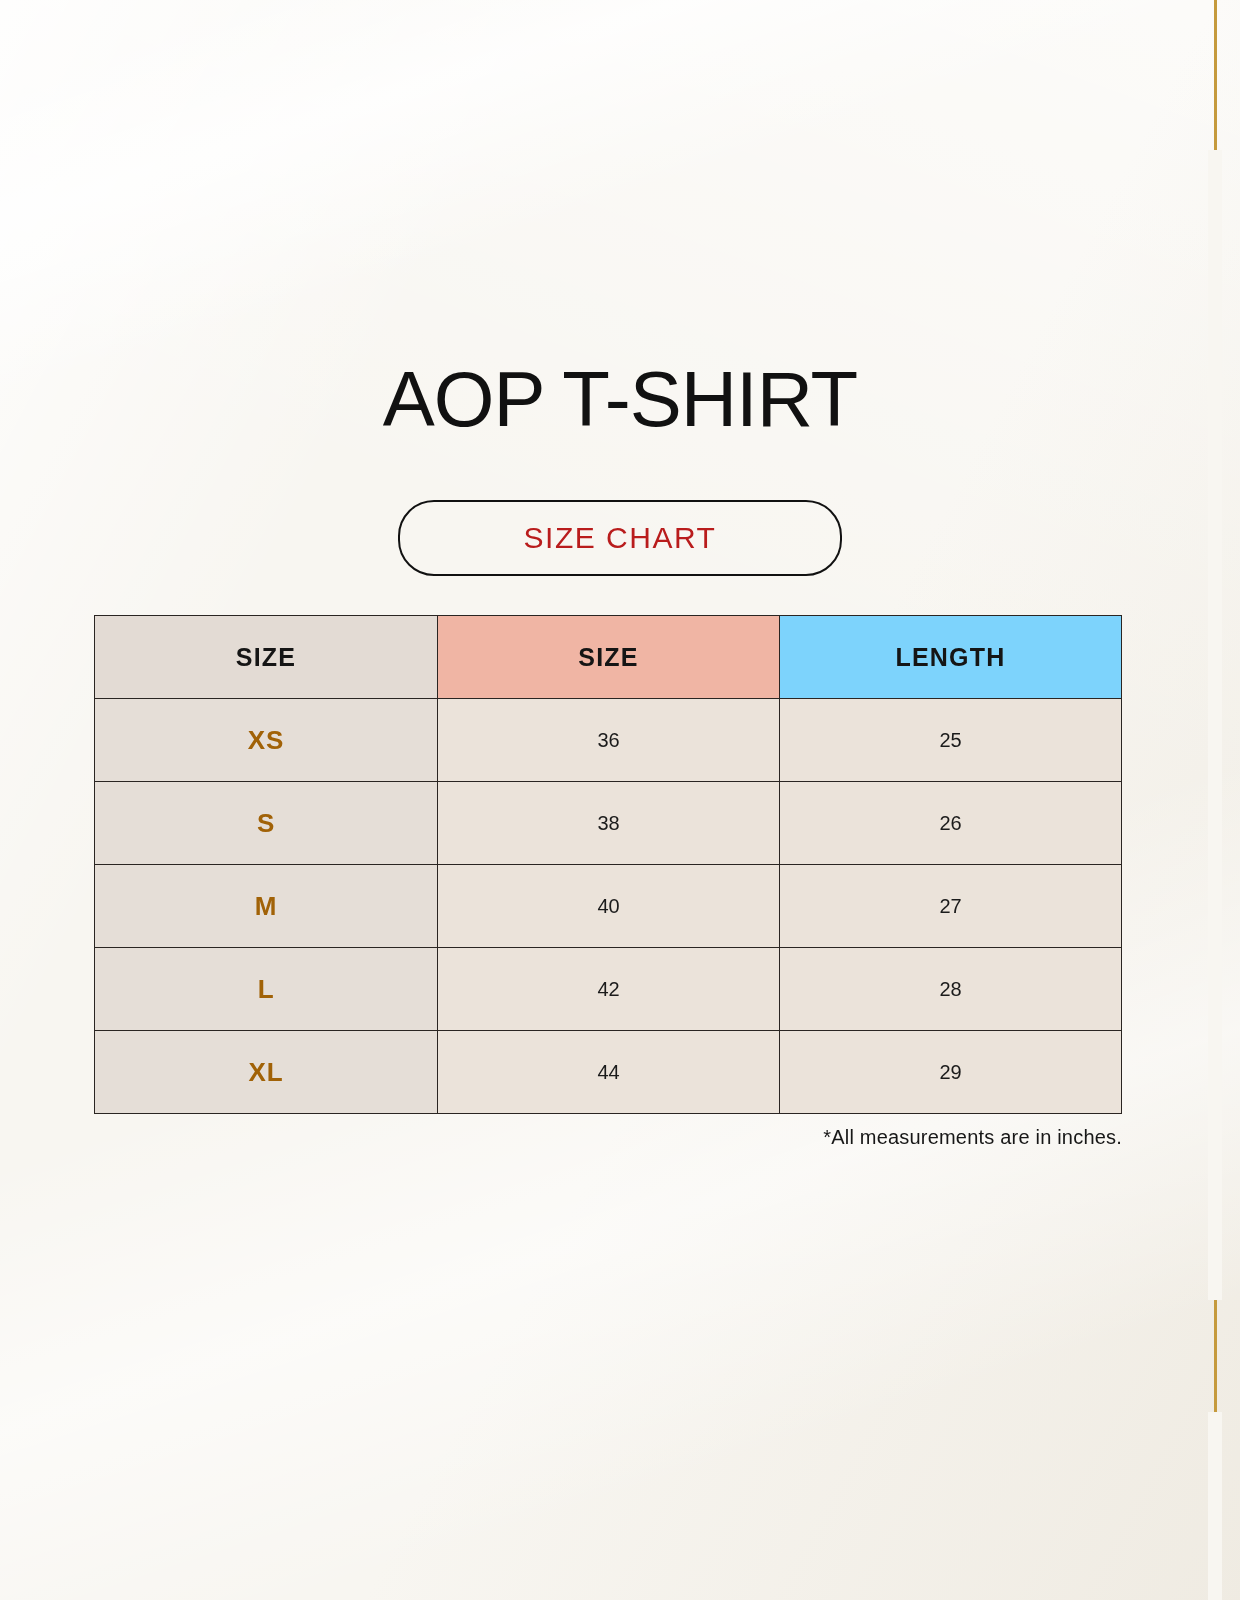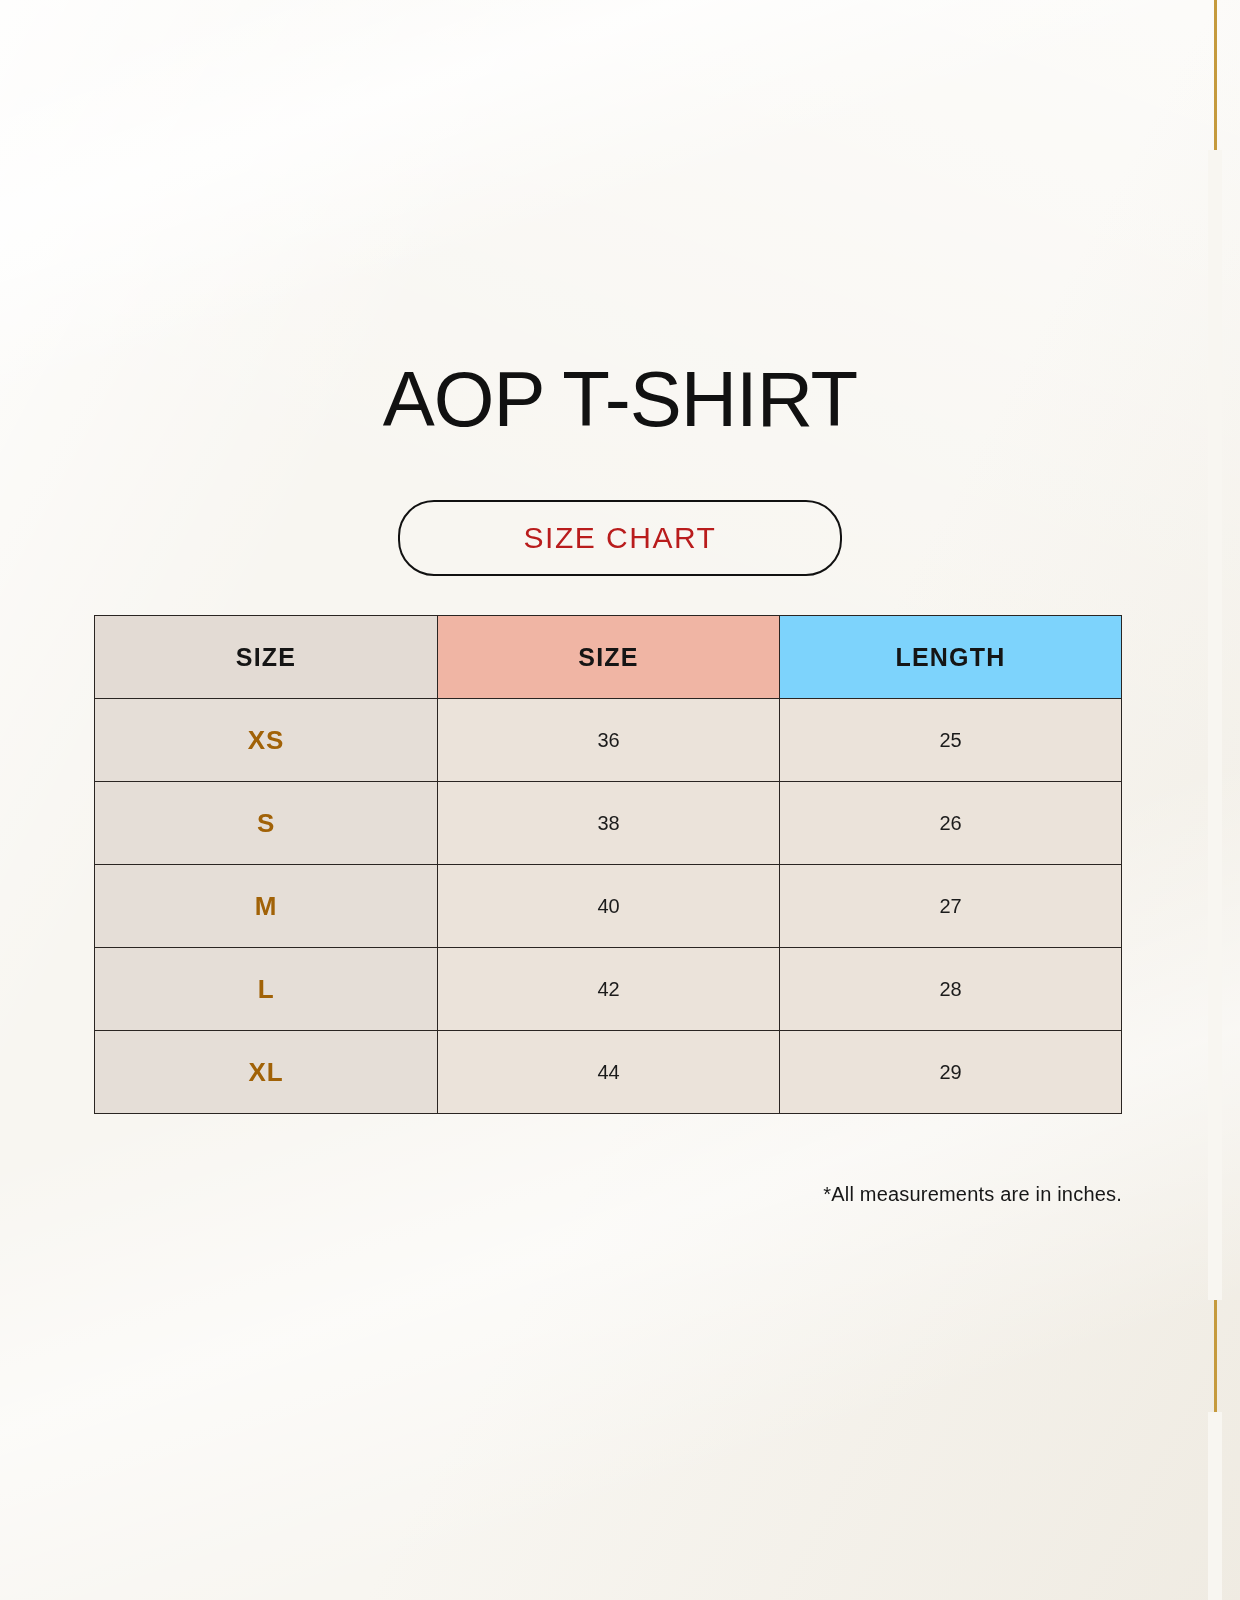--- a/index.html
+++ b/index.html
@@ -158,21 +158,21 @@
   td.cell-val {
     background: #ebe3da;
     font-size: 20px;
     font-weight: 400;
     color: #1b1b1b;
   }
 
   .note {
     position: absolute;
     left: 94px;
-    top: 1183px;
+    top: 1126px;
     width: 1028px;
     text-align: right;
     font-size: 20px;
     font-weight: 500;
     color: #171717;
     letter-spacing: 0.2px;
   }
 </style>
 </head>
 <body>

